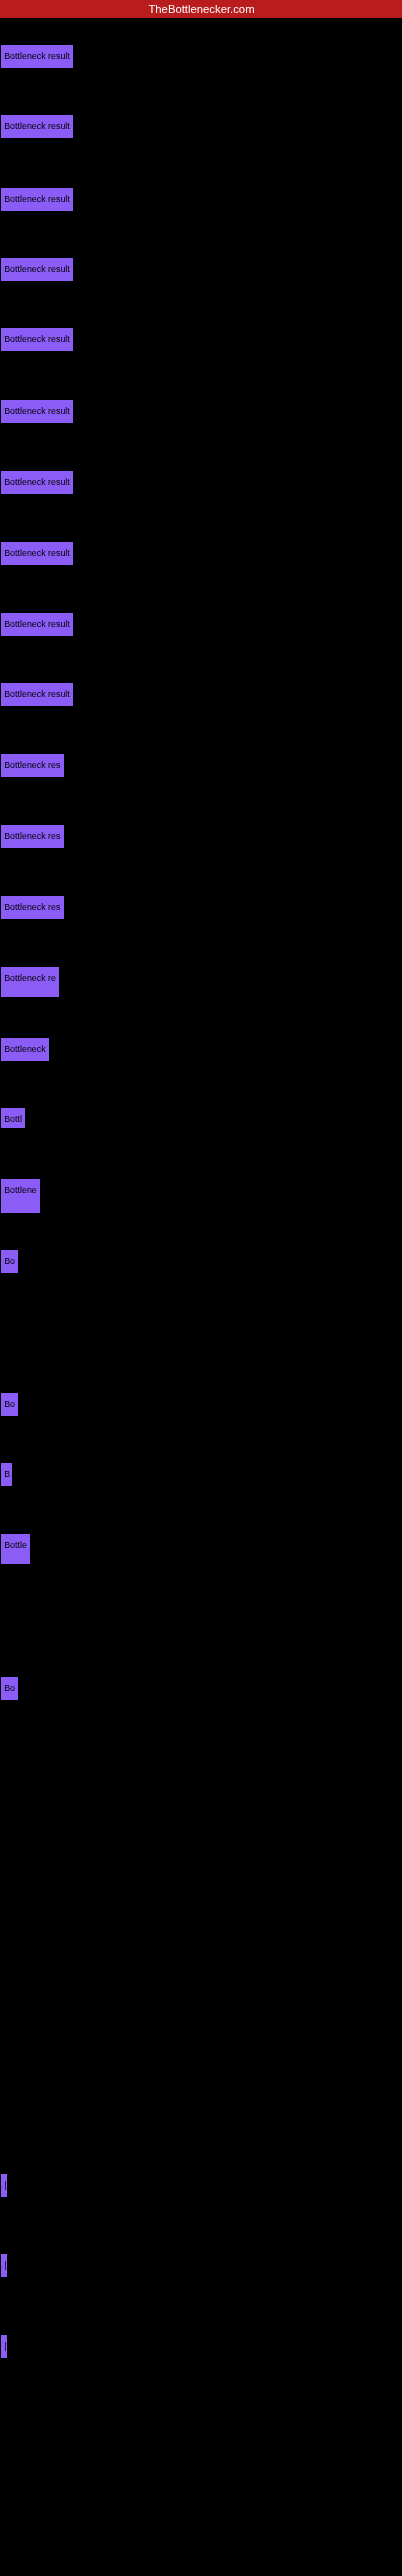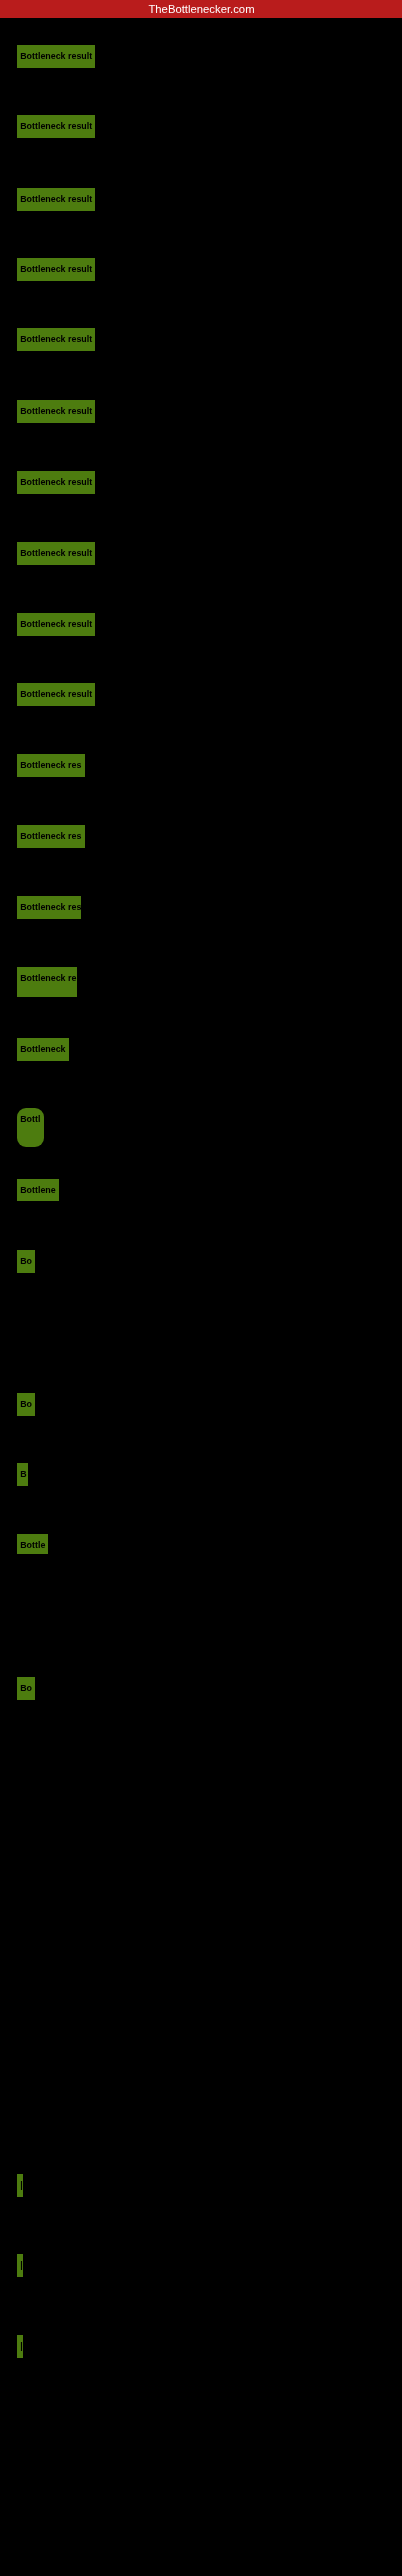--- a/index.html
+++ b/index.html
@@ -15,28 +15,28 @@
       position: relative;
     }
     .site-title {
       text-align: center;
       color: #fff;
       font-size: 11.3px;
       padding: 3.2px 0;
       background: #b91c1c;
     }
     .bottleneck-badge {
-      background: #4d7c0f;
+      background: #8b5cf6;
       color: #000;
       font-size: 8.9px;
-      font-weight: bold;
+      font-weight: normal;
       padding: 1.6px 4px;
       display: inline-block;
       position: absolute;
-      left: 17px;
+      left: 1px;
       white-space: nowrap;
       overflow: hidden;
     }
     .page-wrapper {
       position: relative;
       width: 403px;
       min-height: 2576px;
     }
   </style>
 </head>
@@ -52,24 +52,24 @@
     <div class="bottleneck-badge" style="top: 400px; max-width: 87px; height: 22.5px; line-height: 22.5px; padding: 0px 3.2px;">Bottleneck result</div>
     <div class="bottleneck-badge" style="top: 471px; max-width: 85px; height: 22.5px; line-height: 22.5px; padding: 0px 3.2px;">Bottleneck result</div>
     <div class="bottleneck-badge" style="top: 542px; max-width: 85px; height: 22.5px; line-height: 22.5px; padding: 0px 3.2px;">Bottleneck result</div>
     <div class="bottleneck-badge" style="top: 613px; max-width: 81px; height: 22.5px; line-height: 22.5px; padding: 0px 3.2px;">Bottleneck result</div>
     <div class="bottleneck-badge" style="top: 683px; max-width: 79px; height: 22.5px; line-height: 22.5px; padding: 0px 3.2px;">Bottleneck result</div>
     <div class="bottleneck-badge" style="top: 754px; max-width: 72px; height: 22.5px; line-height: 22.5px; padding: 0px 3.2px;">Bottleneck res</div>
     <div class="bottleneck-badge" style="top: 825px; max-width: 68px; height: 22.5px; line-height: 22.5px; padding: 0px 3.2px;">Bottleneck res</div>
     <div class="bottleneck-badge" style="top: 896px; max-width: 64px; height: 22.5px; line-height: 22.5px; padding: 0px 3.2px;">Bottleneck res</div>
     <div class="bottleneck-badge" style="top: 967px; max-width: 60px; height: 30px; line-height: 22.5px; padding: 0px 3.2px;">Bottleneck re</div>
     <div class="bottleneck-badge" style="top: 1038px; max-width: 52px; height: 22.5px; line-height: 22.5px; padding: 0px 3.2px;">Bottleneck</div>
-    <div class="bottleneck-badge" style="top: 1108px; max-width: 34px; height: 39px; line-height: 22.5px; padding: 0px 3.2px; border-radius: 9px;">Bottl</div>
-    <div class="bottleneck-badge" style="top: 1179px; max-width: 44px; height: 22px; line-height: 22.5px; padding: 0px 3.2px;">Bottlene</div>
+    <div class="bottleneck-badge" style="top: 1108px; max-width: 34px; height: 20px; line-height: 22.5px; padding: 0px 3.2px;">Bottl</div>
+    <div class="bottleneck-badge" style="top: 1179px; max-width: 44px; height: 34px; line-height: 22.5px; padding: 0px 3.2px;">Bottlene</div>
     <div class="bottleneck-badge" style="top: 1250px; max-width: 17.7px; height: 22.5px; line-height: 22.5px; padding: 0px 3.2px;">Bo</div>
     <div class="bottleneck-badge" style="top: 1393px; max-width: 17.7px; height: 22.5px; line-height: 22.5px; padding: 0px 3.2px;">Bo</div>
     <div class="bottleneck-badge" style="top: 1463px; max-width: 11.3px; height: 22.5px; line-height: 22.5px; padding: 0px 3.2px;">B</div>
-    <div class="bottleneck-badge" style="top: 1534px; max-width: 31px; height: 20px; line-height: 22.5px; padding: 0px 3.2px;">Bottle</div>
+    <div class="bottleneck-badge" style="top: 1534px; max-width: 31px; height: 30px; line-height: 22.5px; padding: 0px 3.2px;">Bottle</div>
     <div class="bottleneck-badge" style="top: 1677px; max-width: 17.7px; height: 22.5px; line-height: 22.5px; padding: 0px 3.2px;">Bo</div>
     <div class="bottleneck-badge" style="top: 2174px; max-width: 4.8px; height: 22.5px; line-height: 22.5px; padding: 0px 3.2px;">|</div>
     <div class="bottleneck-badge" style="top: 2254px; max-width: 4.8px; height: 22.5px; line-height: 22.5px; padding: 0px 3.2px;">|</div>
     <div class="bottleneck-badge" style="top: 2335px; max-width: 4.8px; height: 22.5px; line-height: 22.5px; padding: 0px 3.2px;">|</div>
   </div>
 
 
 </body></html>

